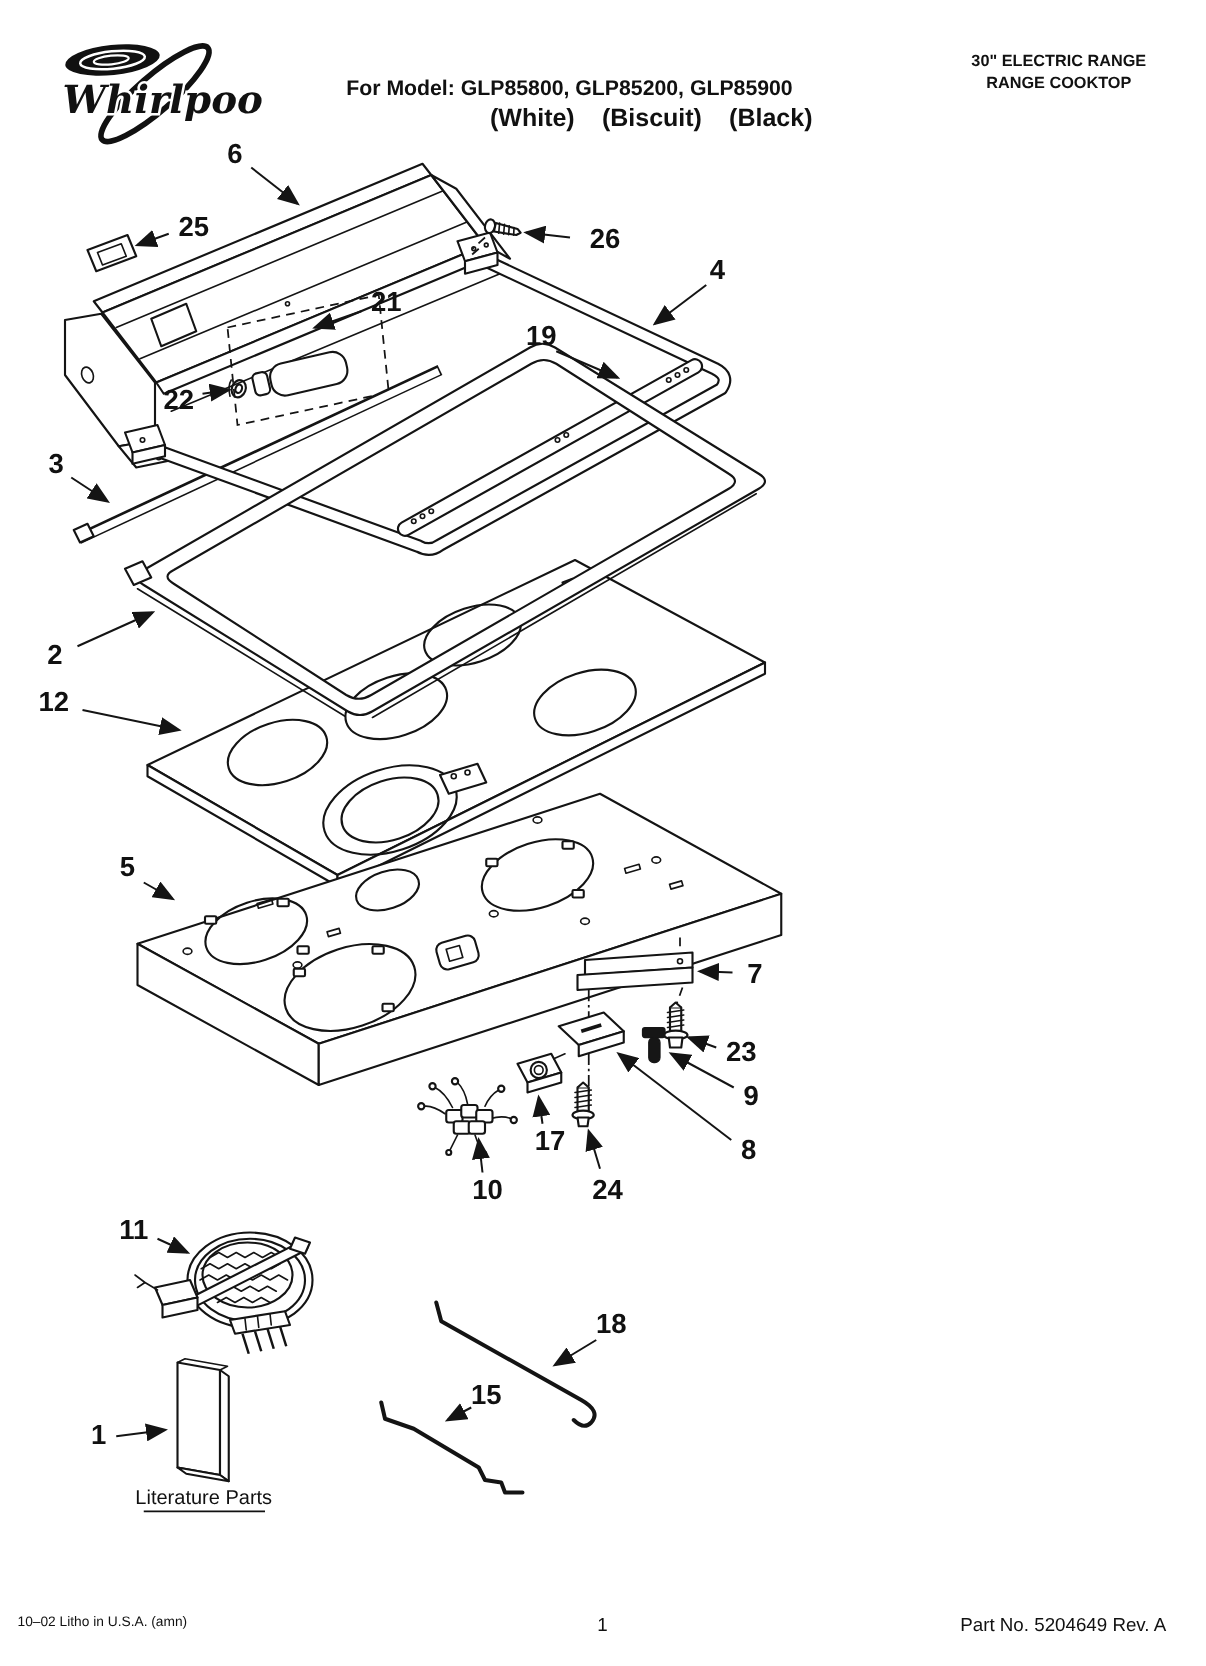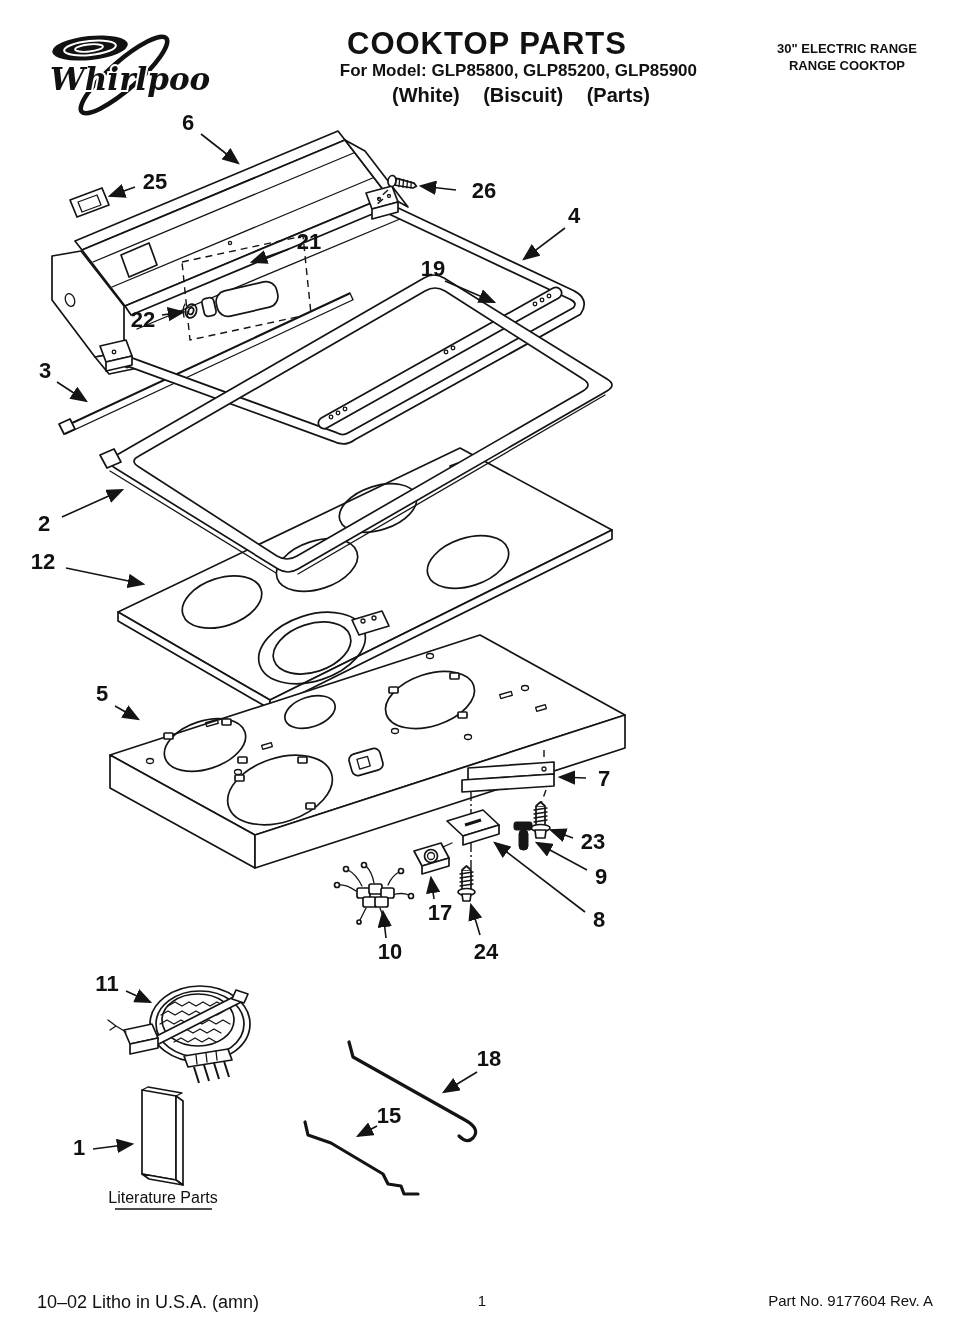--- a/index.html
+++ b/index.html
@@ -2,28 +2,28 @@
 <html><head>
 <meta charset="utf-8">
 <style>
   html,body{margin:0;padding:0;background:#e8e8e8;}
   .page{
     position:relative;width:965px;height:1333px;margin:0 auto;background:#fff;
     font-family:"Liberation Sans",sans-serif;color:#111;overflow:hidden;
   }
   .hdr-title{position:absolute;left:277px;top:26px;width:420px;text-align:center;
     font-size:31px;font-weight:bold;letter-spacing:1px;}
-  .hdr-model{position:absolute;left:277px;top:61px;width:420px;text-align:right;
+  .hdr-model{position:absolute;left:277px;top:61px;width:420px;text-align:left;
     font-size:17px;font-weight:bold;}
   .hdr-finishes{position:absolute;left:392px;top:84px;width:258px;display:flex;
     justify-content:space-between;font-size:20px;font-weight:bold;}
   .hdr-right{position:absolute;left:757px;top:40px;width:180px;text-align:center;
     font-size:13px;font-weight:bold;line-height:17px;}
   .logo{position:absolute;left:25px;top:22px;}
-  .footer-left{position:absolute;left:37px;top:1292px;font-size:18px;}
+  .footer-left{position:absolute;left:14px;top:1292px;font-size:11px;}
   .footer-center{position:absolute;left:432px;top:1292px;width:100px;text-align:center;font-size:15px;}
   .footer-right{position:absolute;right:32px;top:1292px;font-size:15px;}
   .diagram{position:absolute;left:0;top:0;}
   .ln{fill:none;stroke:#141414;stroke-width:1.7;stroke-linejoin:round;stroke-linecap:round;}
   .th{fill:none;stroke:#141414;stroke-width:1.3;stroke-linejoin:round;stroke-linecap:round;}
   .fw{fill:#fff;stroke:#141414;stroke-width:1.7;stroke-linejoin:round;}
   .dk{fill:#161616;stroke:#161616;}
   .dash{fill:none;stroke:#141414;stroke-width:1.4;stroke-dasharray:7 5;}
   .dashdot{fill:none;stroke:#141414;stroke-width:1.4;stroke-dasharray:9 3 2 3;}
   .tube{fill:none;stroke:#141414;stroke-width:11;stroke-linejoin:round;stroke-linecap:round;}
@@ -50,26 +50,25 @@
       <ellipse cx="99" cy="53" rx="56" ry="14" fill="none" stroke="#111" stroke-width="4.5" transform="rotate(-41 99 53)"></ellipse>
     </g>
     <g>
       <ellipse cx="65" cy="26" rx="38" ry="12" fill="#111" transform="rotate(-6 65 26)"></ellipse>
       <ellipse cx="65" cy="26" rx="26" ry="7" fill="none" stroke="#fff" stroke-width="2" transform="rotate(-6 65 26)"></ellipse>
       <ellipse cx="64" cy="26" rx="14" ry="3.5" fill="none" stroke="#fff" stroke-width="1.8" transform="rotate(-6 64 26)"></ellipse>
     </g>
     <text class="logo-script" x="25" y="68">Whirlpool</text>
   </svg>
 
-  <div class="hdr-title">COOKTOP PARTS</div>
   <div class="hdr-model">For Model: GLP85800, GLP85200, GLP85900</div>
   <div class="hdr-finishes">
     <span>(White)</span>
     <span>(Biscuit)</span>
-    <span>(Parts)</span>
+    <span>(Black)</span>
   </div>
   <div class="hdr-right">
     <div>30" ELECTRIC RANGE</div>
     <div>RANGE COOKTOP</div>
   </div>
 
   <svg class="diagram" width="965" height="1333" viewBox="0 0 965 1333">
     <defs>
       <marker id="arrow" markerWidth="11" markerHeight="9" refX="9.5" refY="4.5" orient="auto">
         <path d="M0,0 L11,4.5 L0,9 Z" fill="#141414"></path>
@@ -398,15 +397,15 @@
       </g>
       <g>
         <line class="callout-line" x1="93" y1="1149" x2="132" y2="1144" marker-end="url(#arrow)"></line>
         <text class="callout" x="79" y="1155">1</text>
       </g>
     </g>
   </svg>
 
   <div class="footer-left">10–02 Litho in U.S.A. (amn)</div>
   <div class="footer-center">1</div>
-  <div class="footer-right">Part No. 9177604 Rev. A</div>
+  <div class="footer-right">Part No. 5204649 Rev. A</div>
 
 </div>
 
 </body></html>

